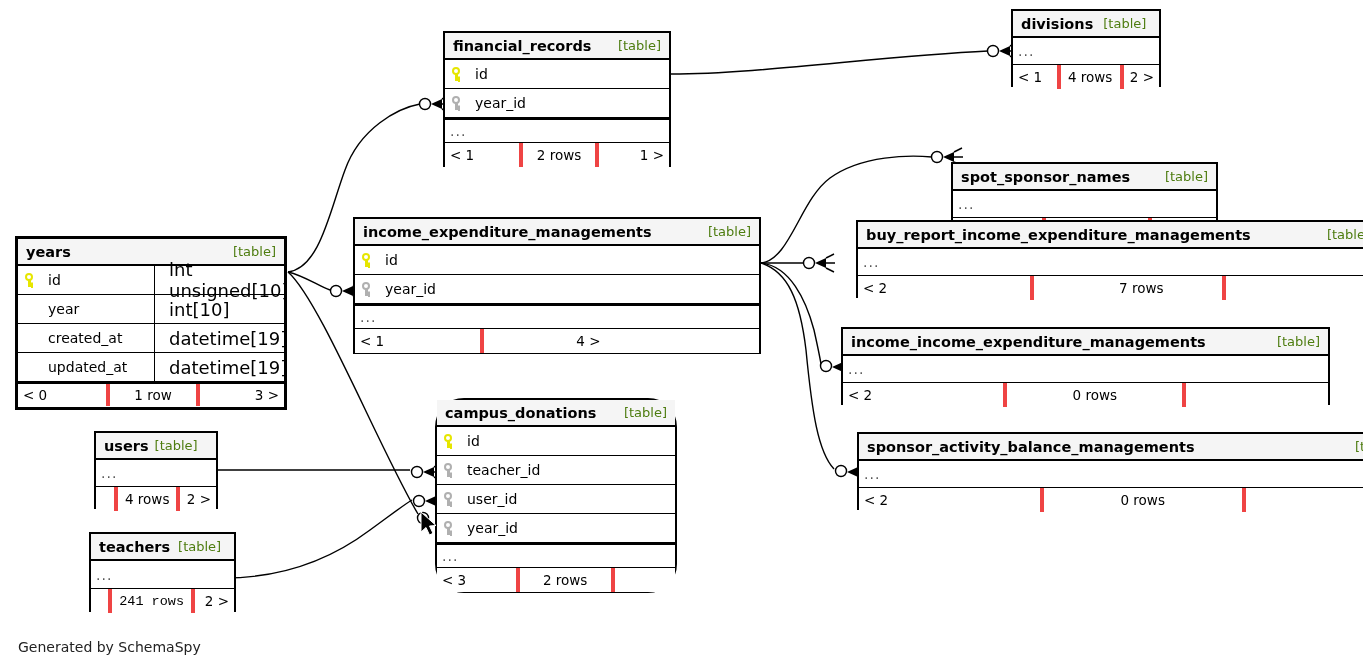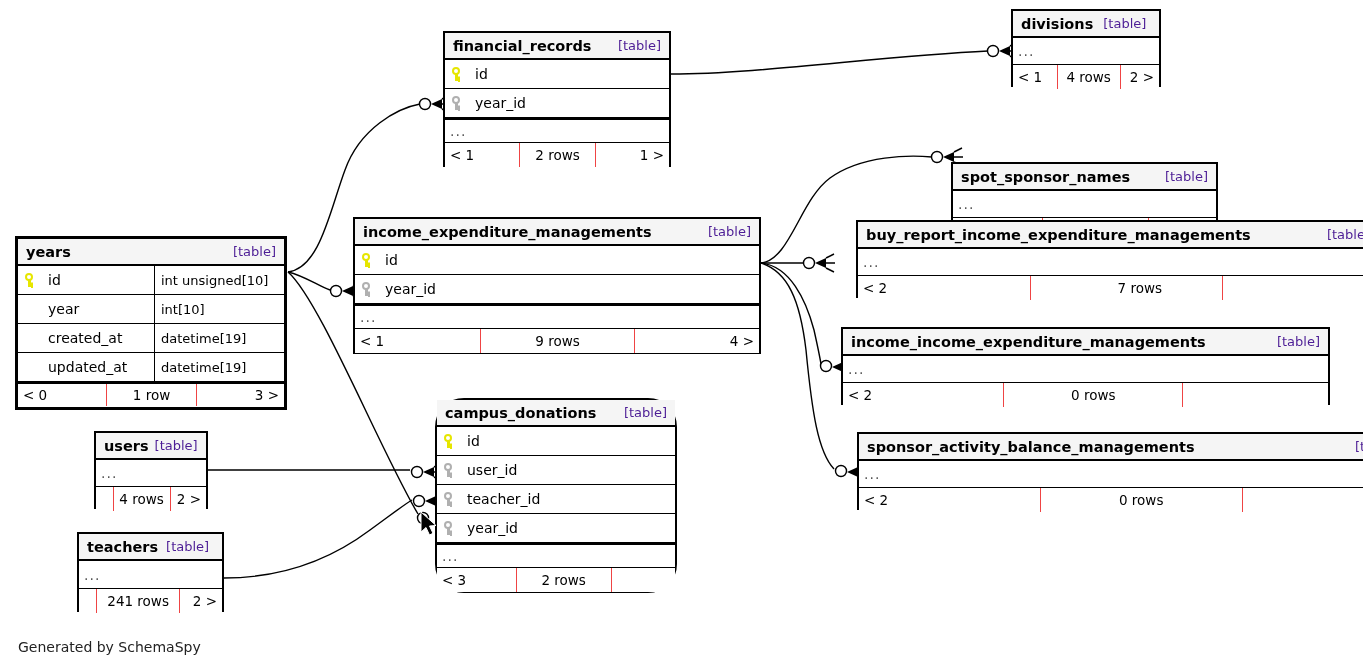--- a/index.html
+++ b/index.html
@@ -47,21 +47,21 @@
     height: 27px;
     white-space: nowrap;
   }
   .tbl-name {
     font-weight: bold;
     font-size: 14.5px;
     color: #000;
   }
   .tbl-tag {
     font-size: 13px;
-    color: #4c1d95;
+    color: #4d7c0f;
     margin-left: 10px;
   }
   .tbl-tag.pushright { margin-left: auto; }
 
   .col-row {
     display: flex;
     align-items: center;
     border-bottom: 1px solid #000000;
     box-sizing: border-box;
     height: 29px;
@@ -73,26 +73,26 @@
     align-items: center;
     flex: 1 1 auto;
     min-width: 0;
     padding-left: 6px;
     box-sizing: border-box;
     overflow: hidden;
   }
   .col-type {
     flex: 0 0 auto;
     border-left: 1px solid #000;
-    padding-left: 6px;
+    padding-left: 14px;
     box-sizing: border-box;
     height: 100%;
     display: flex;
     align-items: center;
-    font-size: 13px;
+    font-size: 18px;
     color: #000;
   }
   .col-name {
     font-size: 14px;
     color: #000;
     margin-left: 14px;
   }
 
   .key {
     flex: 0 0 10px;
@@ -142,21 +142,21 @@
     background: #fff;
     border-top: 1px solid #000;
   }
   .footer-cell {
     display: flex;
     align-items: center;
     font-size: 13.5px;
     color: #000;
     box-sizing: border-box;
     padding: 0 5px;
-    border-left: 1px solid #ef4444;
+    border-left: 4px solid #ef4444;
     white-space: nowrap;
   }
   .footer-cell:first-child { border-left: none; }
   .fc-left  { justify-content: flex-start; }
   .fc-mid   { justify-content: center; }
   .fc-right { justify-content: flex-end; }
 
   .caption {
     position: absolute;
     left: 18px;
@@ -339,21 +339,20 @@
     </div>
     <div class="col-row">
       <div class="col-left">
         <span class="key fk"></span>
         <span class="col-name">year_id</span>
       </div>
     </div>
     <div class="ellipsis-row">...</div>
     <div class="footer-row" style="border-top:none;">
       <div class="footer-cell fc-left" style="width:31%;">&lt; 1</div>
-      <div class="footer-cell fc-mid" style="width:38%;">9 rows</div>
       <div class="footer-cell fc-right" style="width:31%;">4 &gt;</div>
     </div>
   </div>
 
   <div class="table-box" style="left:824px; top:220px; width:524px; height:78px;margin-left:32px;">
     <div class="tbl-title">
       <span class="tbl-name">buy_report_income_expenditure_managements</span>
       <span class="tbl-tag pushright">[table]</span>
     </div>
     <div class="ellipsis-row notop" style="height:27px;">...</div>
@@ -397,65 +396,65 @@
     </div>
     <div class="col-row">
       <div class="col-left">
         <span class="key pk"></span>
         <span class="col-name">id</span>
       </div>
     </div>
     <div class="col-row">
       <div class="col-left">
         <span class="key fk"></span>
+        <span class="col-name">teacher_id</span>
+      </div>
+    </div>
+    <div class="col-row">
+      <div class="col-left">
+        <span class="key fk"></span>
         <span class="col-name">user_id</span>
-      </div>
-    </div>
-    <div class="col-row">
-      <div class="col-left">
-        <span class="key fk"></span>
-        <span class="col-name">teacher_id</span>
       </div>
     </div>
     <div class="col-row">
       <div class="col-left">
         <span class="key fk"></span>
         <span class="col-name">year_id</span>
       </div>
     </div>
     <div class="ellipsis-row">...</div>
     <div class="footer-row" style="border-top:none;">
       <div class="footer-cell fc-left" style="width:33%;">&lt; 3</div>
       <div class="footer-cell fc-mid" style="width:40%;">2 rows</div>
       <div class="footer-cell fc-right" style="width:27%;"></div>
     </div>
   </div>
 
-  <div class="table-box" style="left:94px; top:431px; width:114px; height:78px;">
+  <div class="table-box" style="left:94px; top:431px; width:124px; height:78px;">
     <div class="tbl-title">
       <span class="tbl-name">users</span>
       <span class="tbl-tag" style="margin-left:6px;">[table]</span>
     </div>
     <div class="ellipsis-row notop" style="height:27px;">...</div>
     <div class="footer-row" style="border-top:none;">
       <div class="footer-cell fc-left" style="width:15%;"></div>
       <div class="footer-cell fc-mid" style="width:52%;">4 rows</div>
       <div class="footer-cell fc-right" style="width:33%;">2 &gt;</div>
     </div>
   </div>
 
-  <div class="table-box" style="left:77px; top:532px; width:147px; height:80px;">
+  <div class="table-box" style="left:89px; top:532px; width:147px; height:80px;">
     <div class="tbl-title">
       <span class="tbl-name">teachers</span>
       <span class="tbl-tag" style="margin-left:8px;">[table]</span>
     </div>
     <div class="ellipsis-row notop" style="height:28px;">...</div>
     <div class="footer-row" style="border-top:none;">
       <div class="footer-cell fc-left" style="width:12%;"></div>
-      <div class="footer-cell fc-mid" style="width:58%;">241 rows</div>
+      <div class="footer-cell fc-mid" style="width:58%;font-family:Liberation Mono, monospace;">241 rows</div>
       <div class="footer-cell fc-right" style="width:30%;">2 &gt;</div>
     </div>
   </div>
 
   <svg class="cursor" style="left:419px; top:510px;" width="22" height="28" viewBox="0 0 22 28">
     <path d="M2,2 L2,22 L7,17.5 L10.5,25 L14,23.3 L10.5,16 L17,15.5 Z" fill="#000000" stroke="#ffffff" stroke-width="1"></path>
   </svg>
 
   <div class="caption">Generated by SchemaSpy</div>
 

